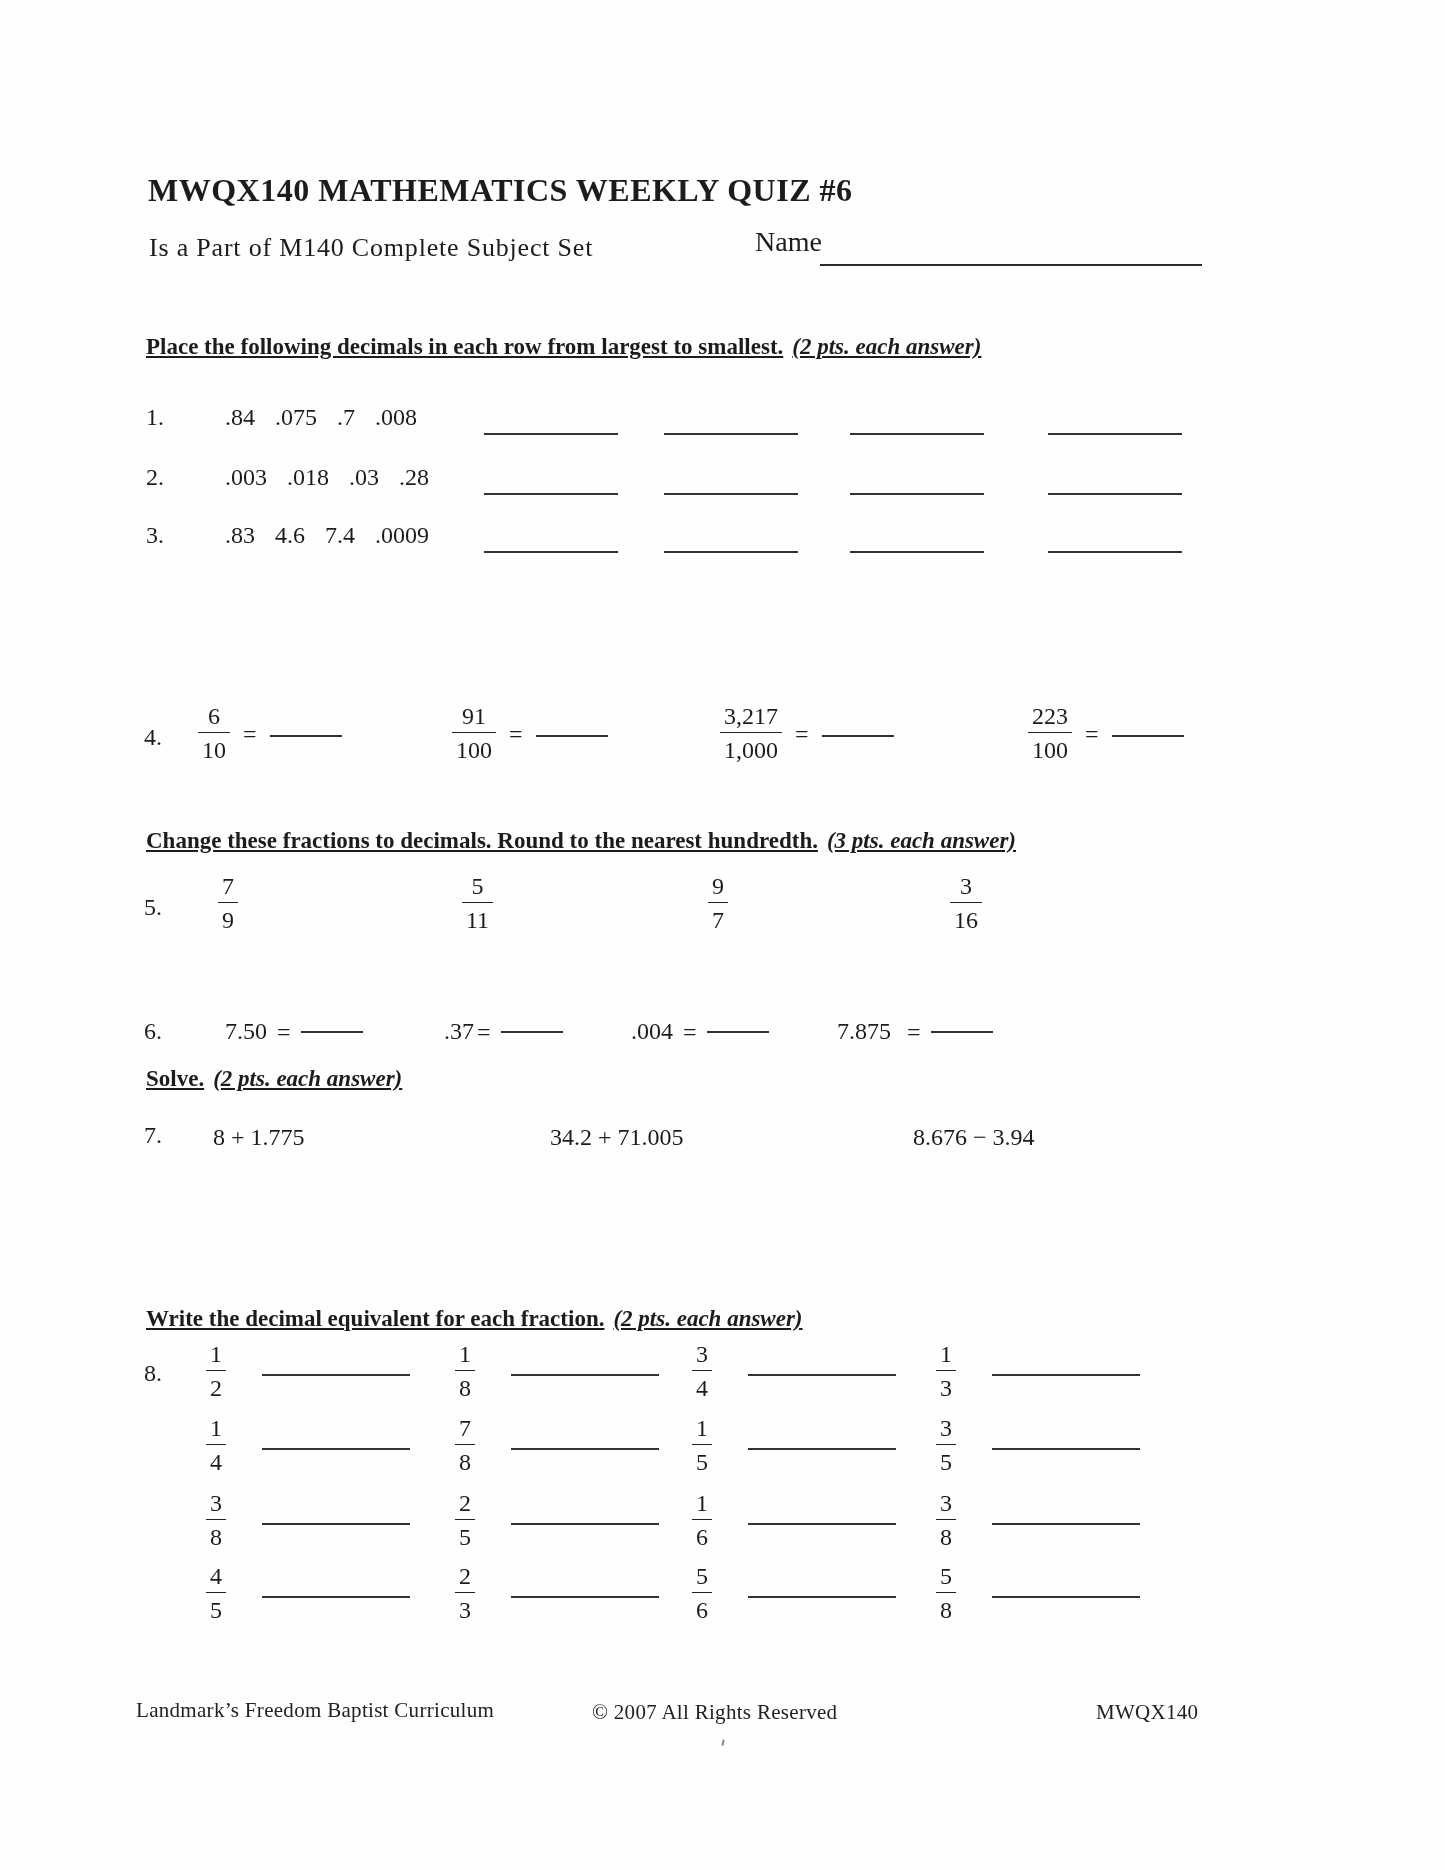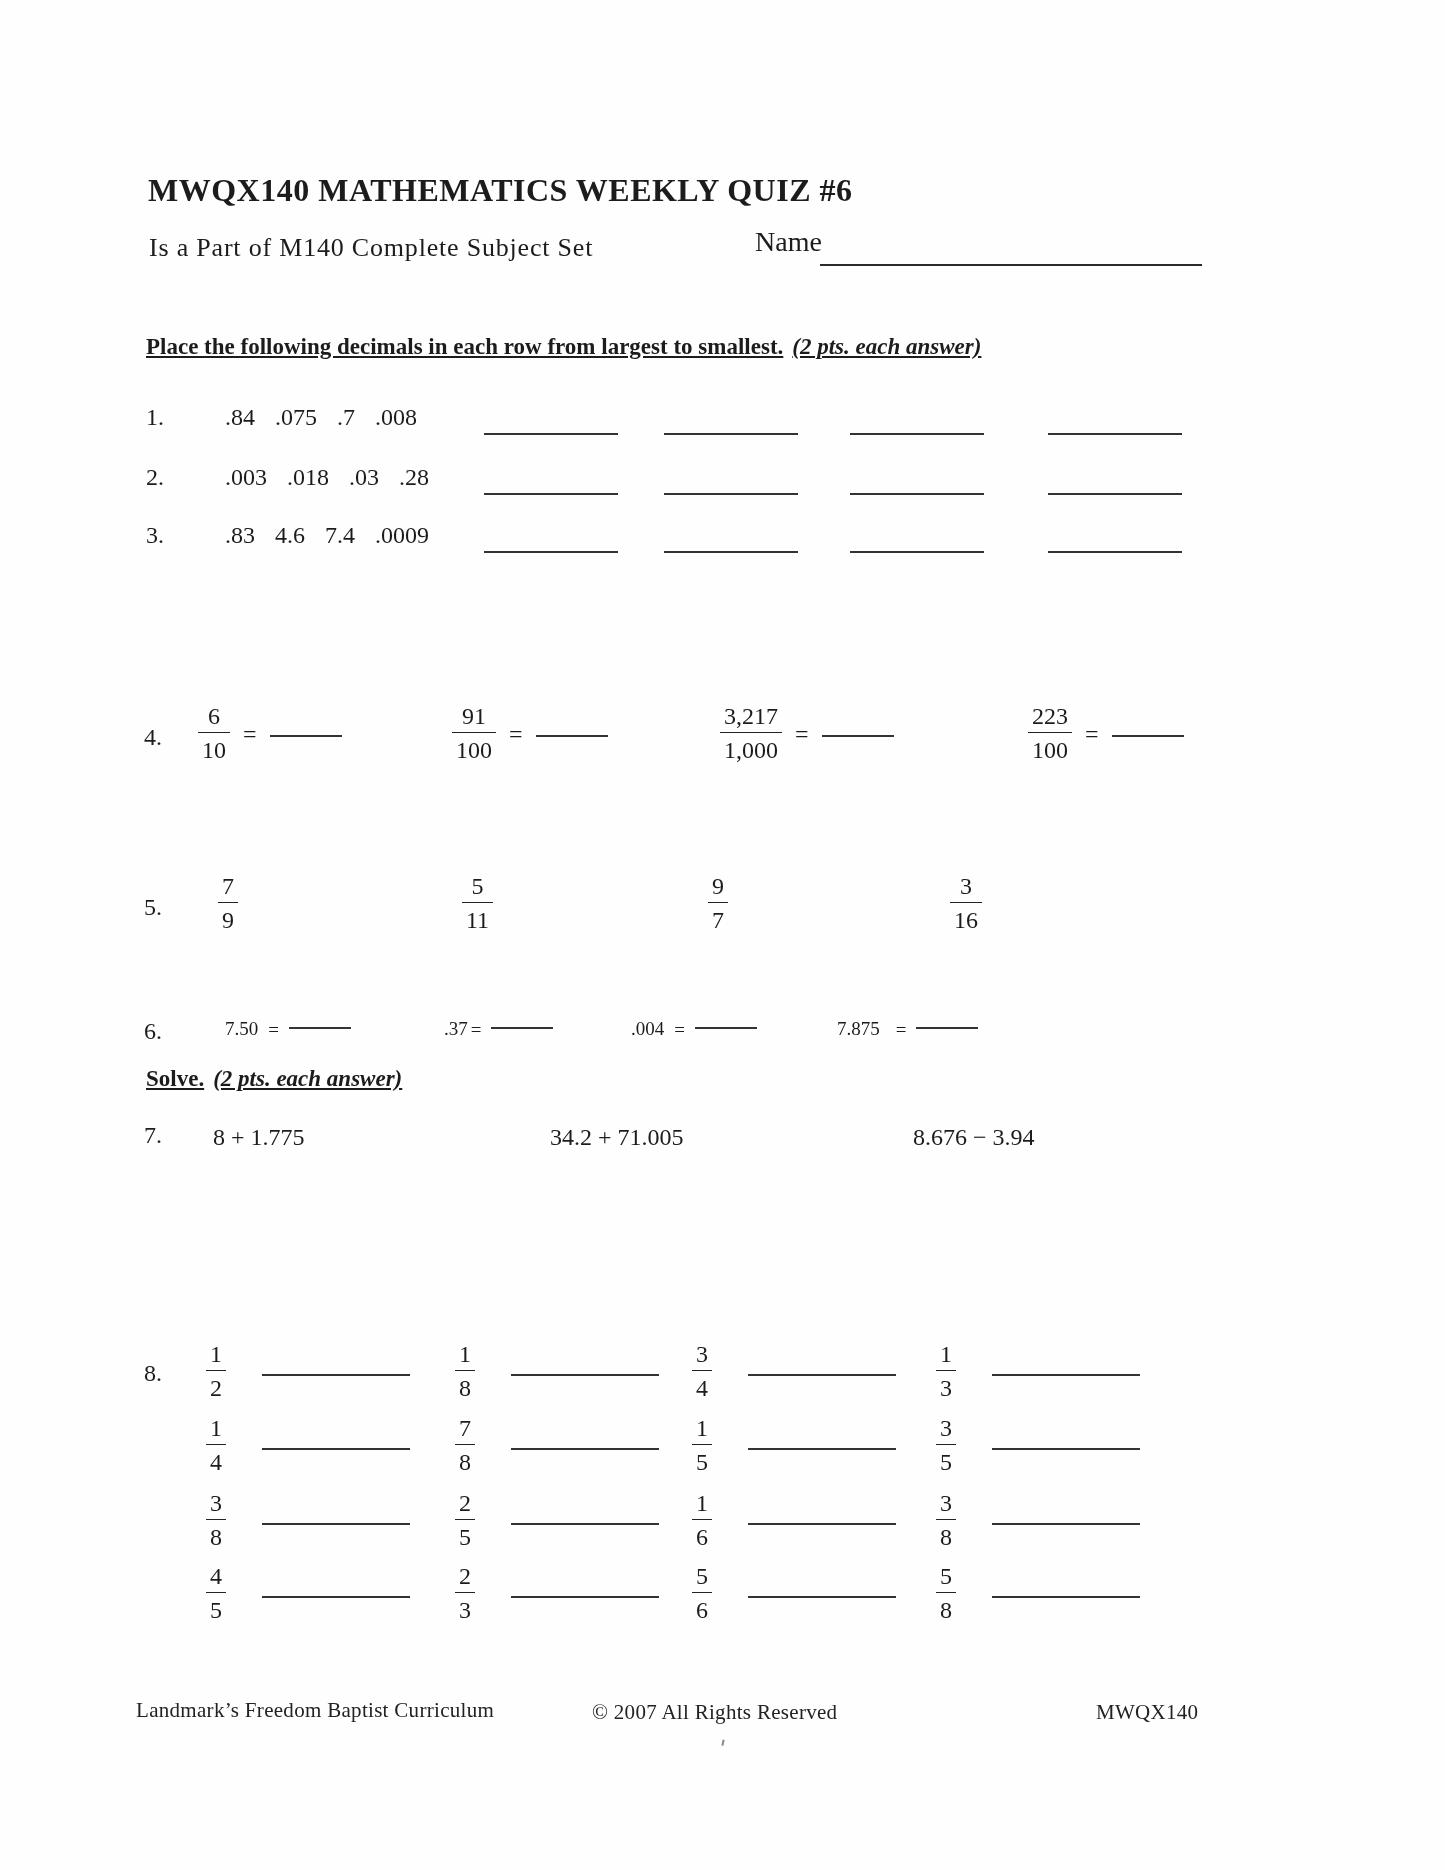--- a/index.html
+++ b/index.html
@@ -61,21 +61,21 @@
   .frow { left: 0; width: 1445px; height: 76px; font-size: 24px; }
   .frow .qnum { left: 144px; top: 22px; }
   .fcell { position: absolute; top: 0; display: inline-flex; align-items: center; }
   .frac { display: inline-flex; flex-direction: column; align-items: center; line-height: 1.18; }
   .fn { padding: 0 4px 2px; }
   .fd { border-top: 1.8px solid #222; padding: 3px 4px 0; }
   .eq { margin: 0 13px; transform: translateY(1px); }
   .fblank { width: 72px; height: 0; border-bottom: 2px solid #333; transform: translateY(3px); }
 
   
-  .dcell { position: absolute; top: 0; display: inline-flex; align-items: baseline; font-size: 19px; }
+  .dcell { position: absolute; top: 0; display: inline-flex; align-items: baseline; font-size: 24px; }
   .dcell .eq { margin: 0 10px; }
   .dblank { width: 62px; height: 0; border-bottom: 2px solid #333; transform: translateY(-6px); }
 
   
   .expr { position: absolute; top: 0; font-size: 24px; white-space: nowrap; }
 
   
   .g-row { left: 0; width: 1445px; height: 74px; font-size: 24px; }
   .gcell { position: absolute; top: 0; display: inline-flex; align-items: center; }
   .gblank { width: 148px; height: 0; border-bottom: 2px solid #333; margin-left: 36px; transform: translateY(4px); }
@@ -174,20 +174,23 @@
     <span class="fcell" style="left:1028px">
       <span class="frac">
           <span class="fn">223</span>
           <span class="fd">100</span>
         </span>
       <span class="eq">=</span>
       <span class="fblank"></span>
     </span>
   </div>
 
+  <div class="abs heading" style="top:828px">
+    <span>Change these fractions to decimals.  Round to the nearest hundredth.</span><span class="pts">(3 pts. each answer)</span>
+  </div>
 
   <div class="abs frow" style="top:872px">
     <span class="qnum">5.</span>
     <span class="fcell" style="left:218px">
       <span class="frac">
           <span class="fn">7</span>
           <span class="fd">9</span>
         </span>
     </span>
     <span class="fcell" style="left:462px">
@@ -239,20 +242,23 @@
     <span>Solve.</span><span class="pts">(2 pts. each answer)</span>
   </div>
 
   <div class="abs frow" style="top:1124px;height:40px">
     <span class="qnum" style="top:-2px">7.</span>
     <span class="expr" style="left:213px">8 + 1.775</span>
     <span class="expr" style="left:550px">34.2 + 71.005</span>
     <span class="expr" style="left:913px">8.676 − 3.94</span>
   </div>
 
+  <div class="abs heading" style="top:1306px">
+    <span>Write the decimal equivalent for each fraction.</span><span class="pts">(2 pts. each answer)</span>
+  </div>
 
   <span class="abs" style="left:144px;top:1360px;font-size:24px">8.</span>
 
   <div class="abs g-row" style="top:1340px">
     <span class="gcell" style="left:206px">
       <span class="frac">
           <span class="fn">1</span>
           <span class="fd">2</span>
         </span>
       <span class="gblank"></span>

